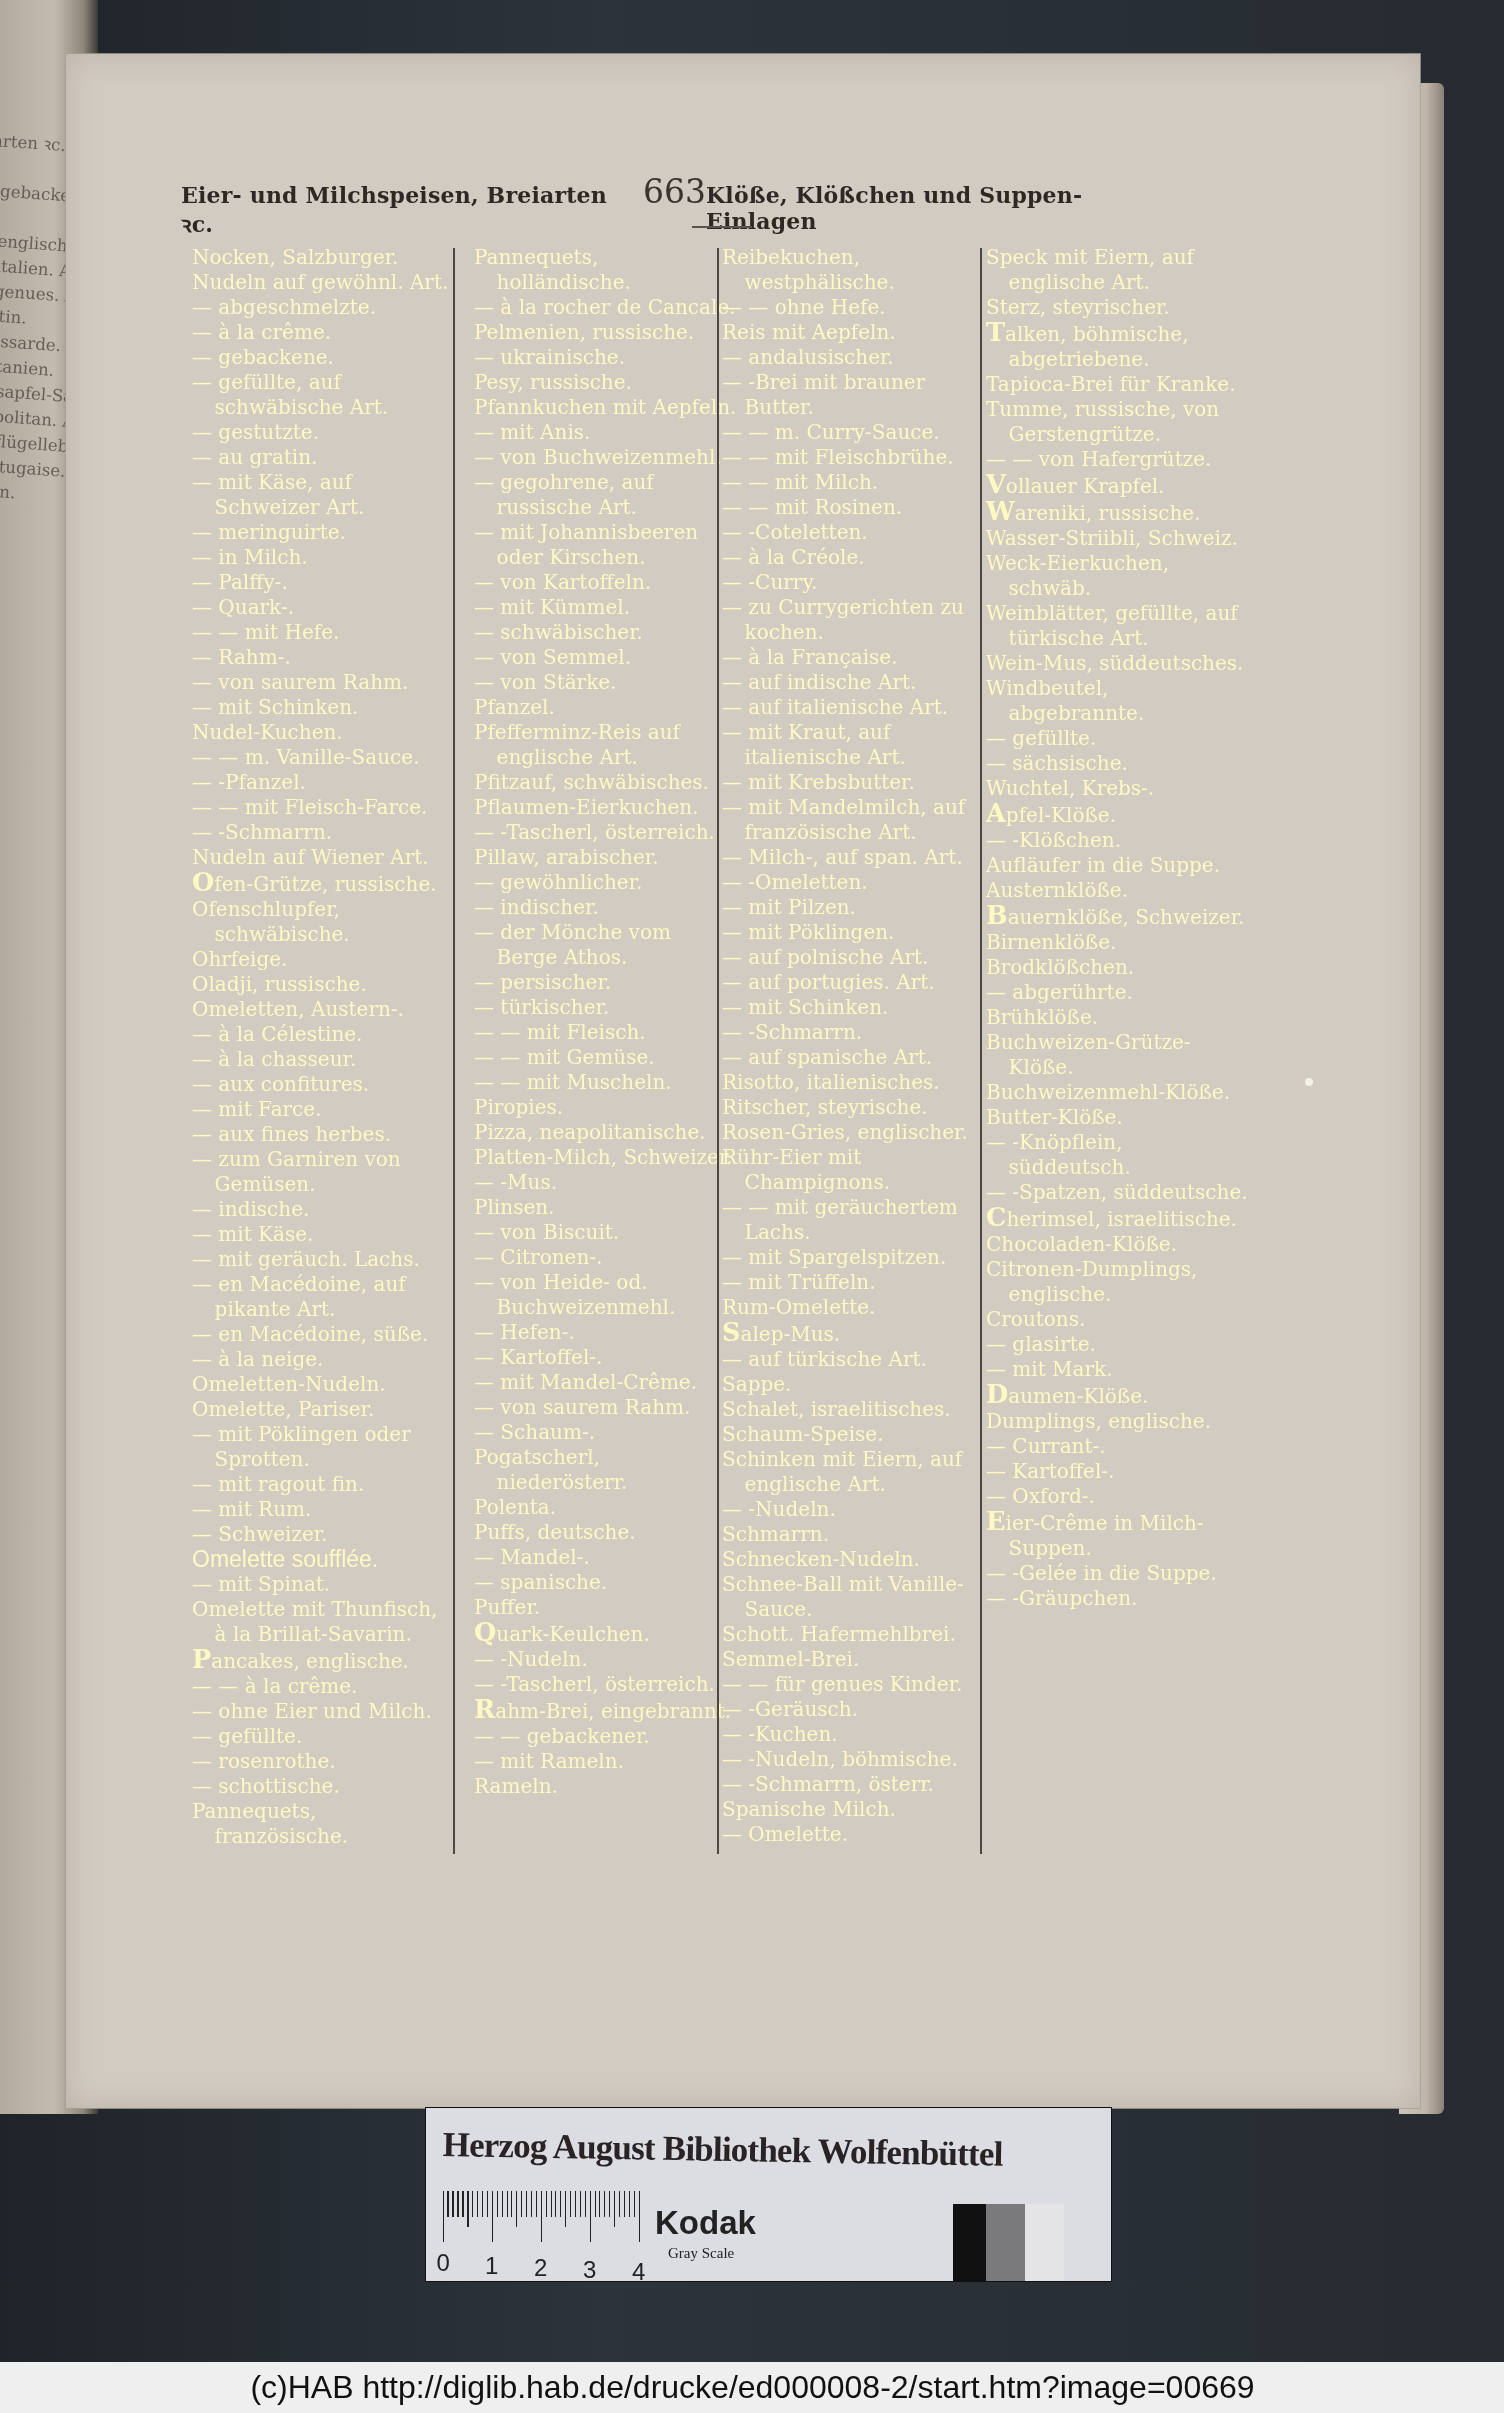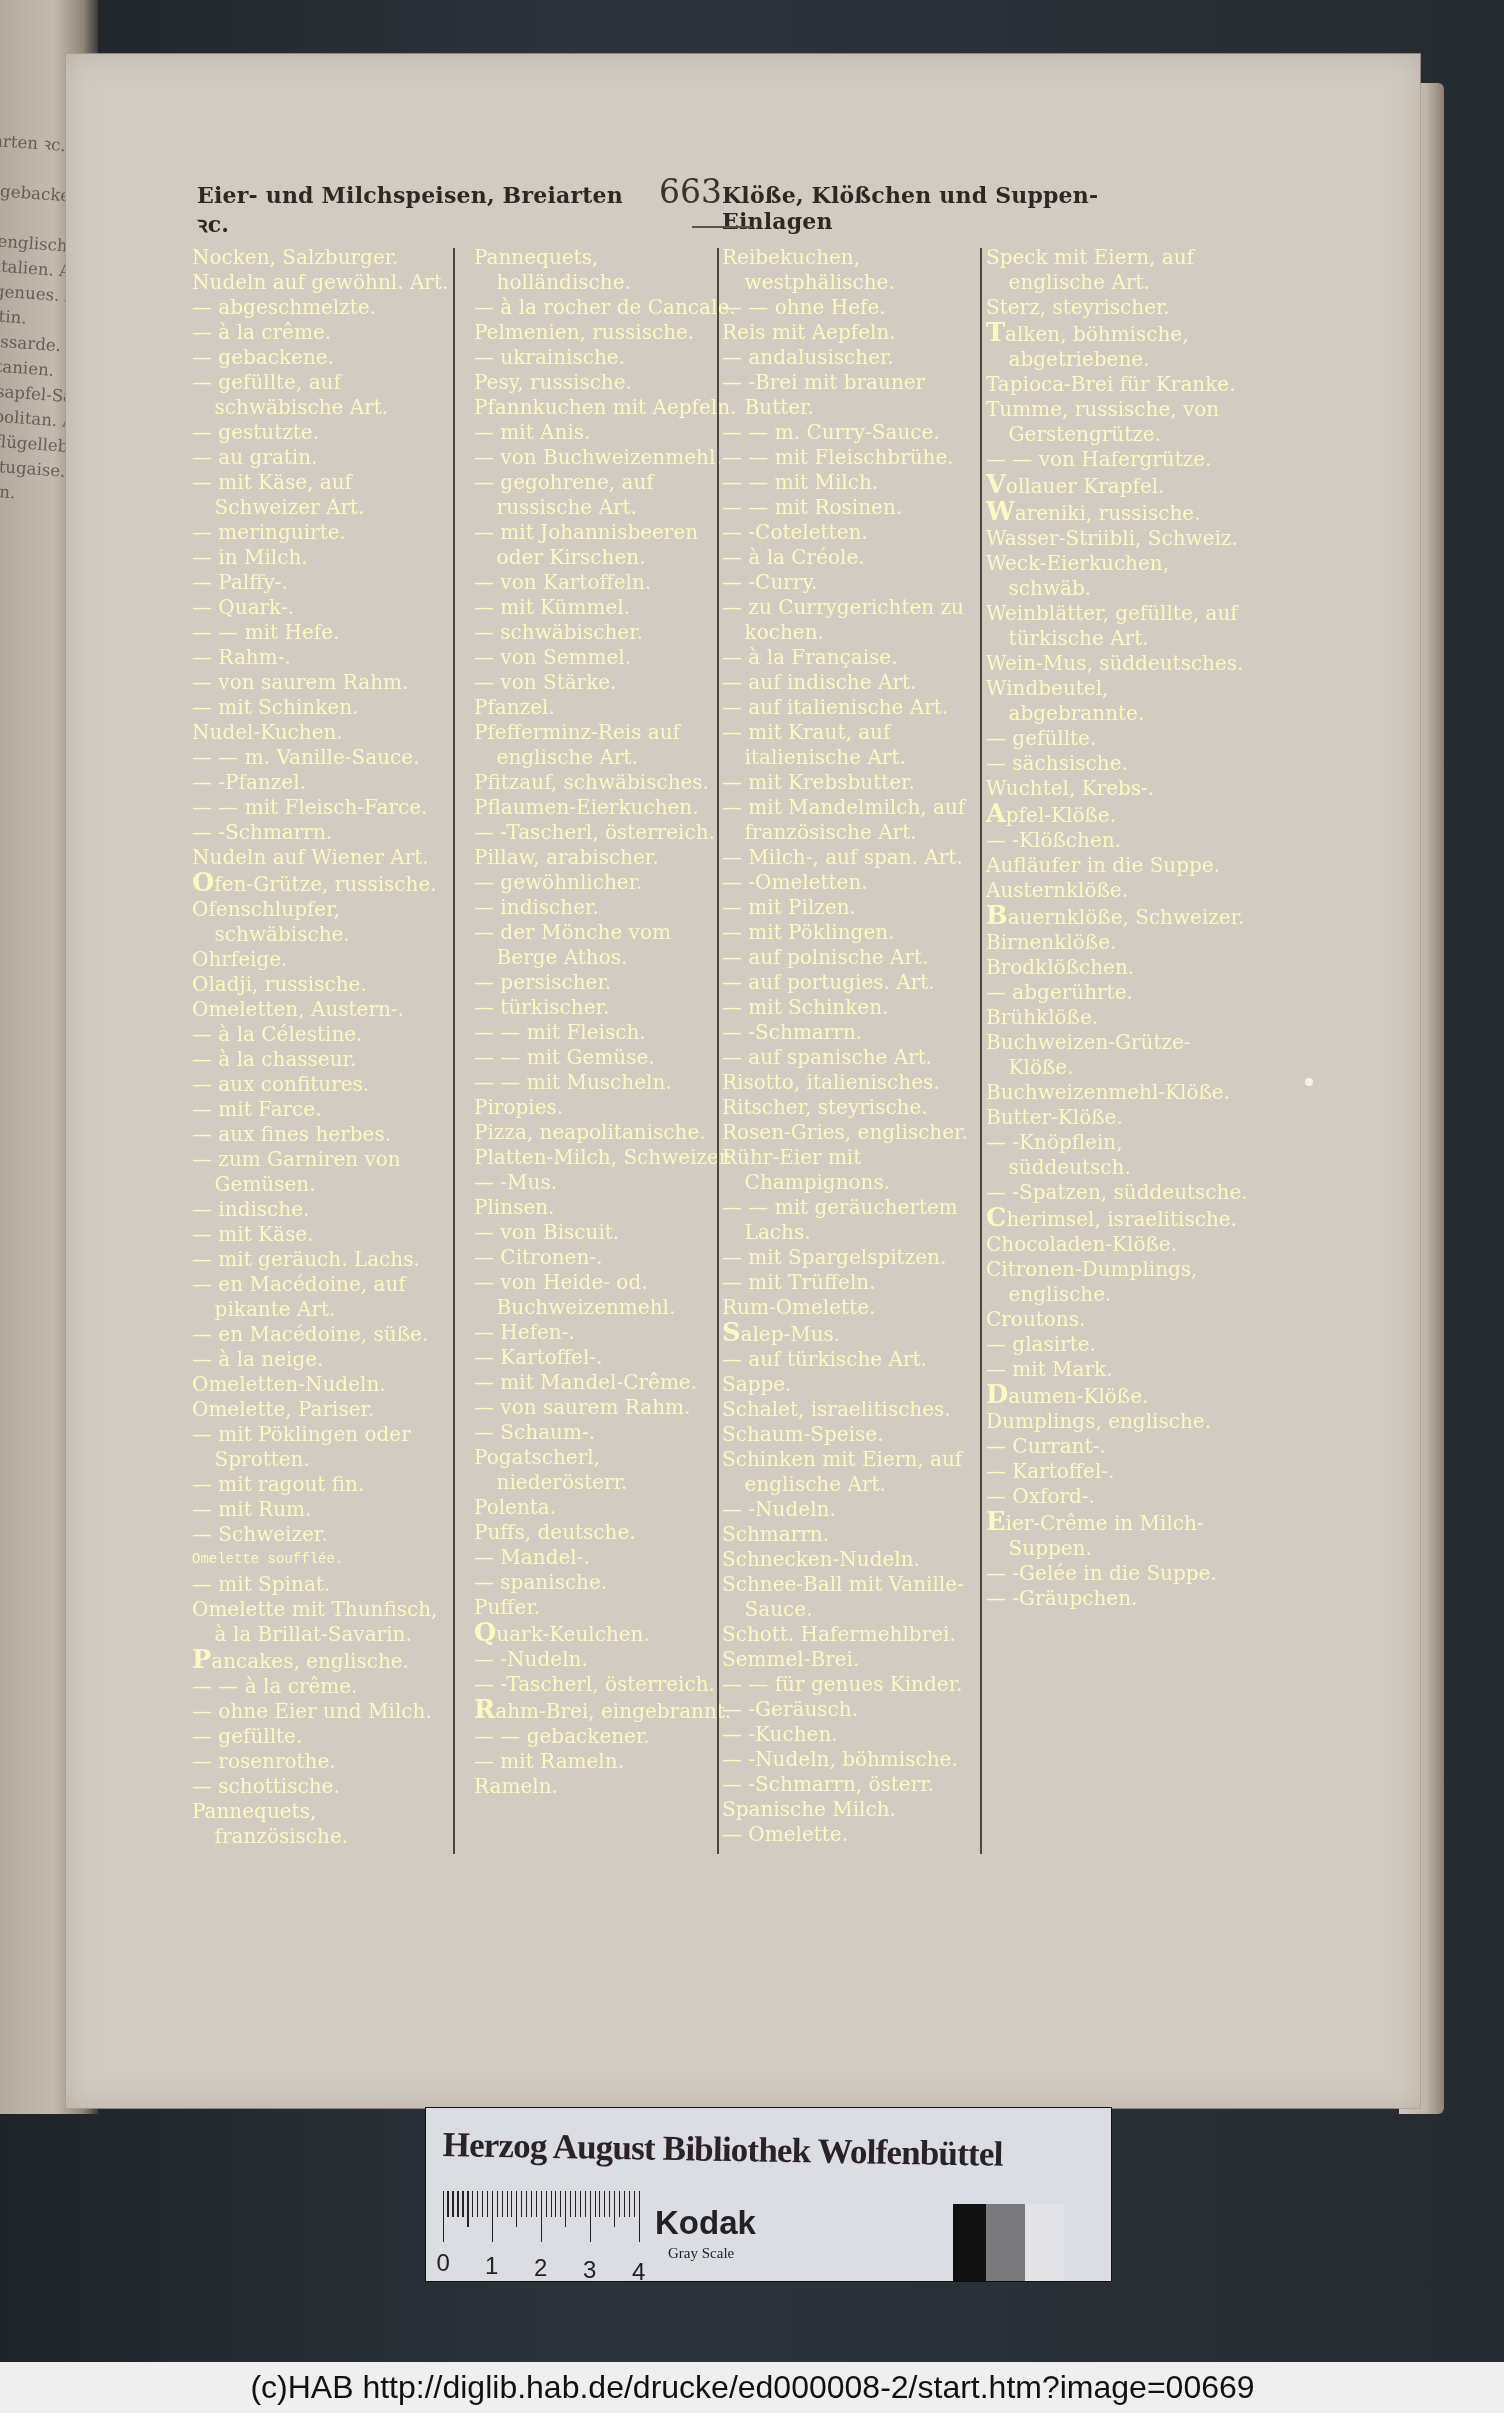--- a/index.html
+++ b/index.html
@@ -30,41 +30,40 @@
   }
   .page {
     position:absolute; left:66px; top:54px; width:1354px; height:2054px;
     background:#d2cbc1;
     box-shadow: inset 0 0 30px rgba(120,105,90,.25), 0 0 0 0.8px #a99f93;
   }
   .running-head {
     position:absolute; left:181px; top:172px; width:1008px; height:45px;
     display:flex; align-items:baseline; justify-content:space-between;
     color:#2e2824;
-    margin-left:16px;
   }
   .running-head .hl, .running-head .hr {
     font-family:"DejaVu Serif", serif; font-weight:bold; font-size:22px; letter-spacing:0.2px;
   }
   .running-head .pn {
     font-family:"DejaVu Serif", serif; font-size:33px; color:#3a332e;
   }
   .head-rule {
     position:absolute; left:692px; top:226px; width:60px; height:1.5px; background:#5a524b;
   }
   .col {
     position:absolute; top:245px; width:263px;
     color:#fef9c3; font-family:"DejaVu Serif", serif; font-size:20px; line-height:25px;
   }
   .col-rule { position:absolute; top:248px; width:1.5px; background:#4e4741; }
   .entry { white-space:nowrap; }
   .entry.wrap { white-space:normal; padding-left:22.6px; text-indent:-22.6px; }
   .entry.gap { }
   .entry.initial .cap { font-weight:bold; font-size:25.6px; }
-  .entry.roman { font-family:Liberation Mono, monospace; font-size:14px; }
+  .entry.roman { font-family:Liberation Sans, sans-serif; font-size:23px; }
   .section-heading {
     margin-top:36px; margin-bottom:15px; font-weight:bold; font-size:20.3px; line-height:25.6px;
     text-align:center; white-space:normal;
   }
   .stamp {
     position:absolute; left:425px; top:2107px; width:685px; height:173px;
     background:#dcdde3; border:1.5px solid #111;
   }
   .stamp .lib {
     position:absolute; left:16.6px; top:16.6px;

